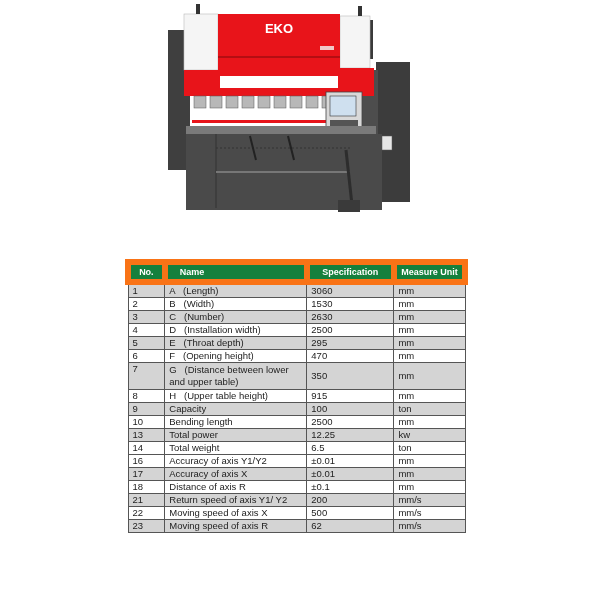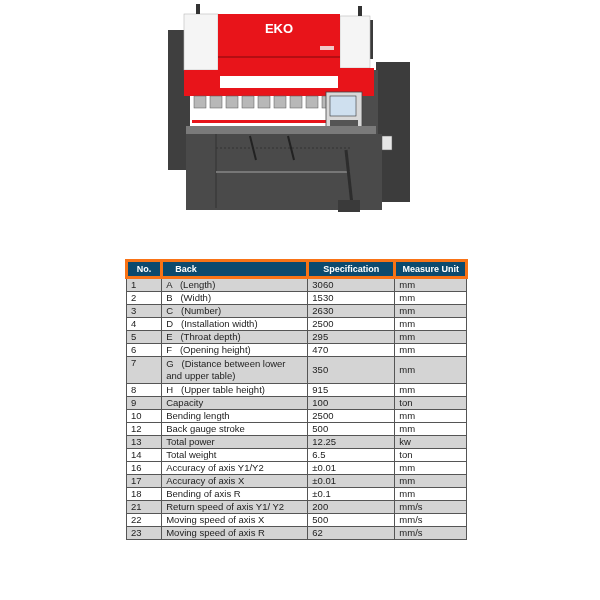--- a/index.html
+++ b/index.html
@@ -1,19 +1,19 @@
 <!DOCTYPE html>
 <html><head>
 <meta charset="utf-8">
 <style>
   html, body { margin:0; padding:0; background:#ffffff; }
   body { width:600px; height:600px; position:relative; overflow:hidden; font-family:"Liberation Sans", sans-serif; }
   .machine { position:absolute; left:160px; top:0; width:260px; height:220px; }
   .spec-table { position:absolute; left:125px; top:259px; width:343px; border-collapse:collapse; font-size:9.5px; color:#222; }
-  .spec-table th { background:#0c4a6e; color:#ffffff; font-weight:bold; height:14px; padding:0 4px; border:3px solid #f97316; font-size:9px; }
+  .spec-table th { background:#15803d; color:#ffffff; font-weight:bold; height:14px; padding:0 4px; border:6px solid #f97316; font-size:9px; }
   .spec-table td { height:12px; padding:0 4px; border:1px solid #555; line-height:12px; }
   .spec-table tr.shade td { background:#d4d4d4; }
   .spec-table tr.plain td { background:#ffffff; }
   .c-no { width:30px; text-align:left; }
   .c-name { width:150px; text-align:left; }
   .c-spec { width:88px; }
   .c-unit { width:75px; text-align:left; }
   th.c-no, th.c-unit, th.c-spec { text-align:center; }
   th.c-name { text-align:left; padding-left:12px; }
   td.multi { line-height:12px; height:26px; white-space:normal; }
@@ -70,21 +70,21 @@
   <line x1="128" y1="136" x2="134" y2="160" stroke="#222" stroke-width="2"></line>
   <path d="M186 150 L192 205" stroke="#2d2d2d" stroke-width="3"></path>
   <rect x="178" y="200" width="22" height="12" fill="#3a3a3a"></rect>
   <rect x="222" y="136" width="10" height="14" fill="#e6e6e6" stroke="#555" stroke-width="0.5"></rect>
 </svg>
 
 <table class="spec-table">
   <thead>
     <tr>
       <th class="c-no">No.</th>
-      <th class="c-name">Back</th>
+      <th class="c-name">Name</th>
       <th class="c-spec">Specification</th>
       <th class="c-unit">Measure Unit</th>
     </tr>
   </thead>
   <tbody>
     <tr class="shade">
       <td class="c-no">1</td>
       <td class="c-name" style="white-space:pre">A   (Length)</td>
       <td class="c-spec">3060</td>
       <td class="c-unit">mm</td>
@@ -136,26 +136,20 @@
       <td class="c-name">Capacity</td>
       <td class="c-spec">100</td>
       <td class="c-unit">ton</td>
     </tr>
     <tr class="plain">
       <td class="c-no">10</td>
       <td class="c-name">Bending length</td>
       <td class="c-spec">2500</td>
       <td class="c-unit">mm</td>
     </tr>
-    <tr class="plain">
-      <td class="c-no">12</td>
-      <td class="c-name">Back gauge stroke</td>
-      <td class="c-spec">500</td>
-      <td class="c-unit">mm</td>
-    </tr>
     <tr class="shade">
       <td class="c-no">13</td>
       <td class="c-name">Total power</td>
       <td class="c-spec">12.25</td>
       <td class="c-unit">kw</td>
     </tr>
     <tr class="plain">
       <td class="c-no">14</td>
       <td class="c-name">Total weight</td>
       <td class="c-spec">6.5</td>
@@ -168,21 +162,21 @@
       <td class="c-unit">mm</td>
     </tr>
     <tr class="shade">
       <td class="c-no">17</td>
       <td class="c-name">Accuracy of axis X</td>
       <td class="c-spec">±0.01</td>
       <td class="c-unit">mm</td>
     </tr>
     <tr class="plain">
       <td class="c-no">18</td>
-      <td class="c-name">Bending of axis R</td>
+      <td class="c-name">Distance of axis R</td>
       <td class="c-spec">±0.1</td>
       <td class="c-unit">mm</td>
     </tr>
     <tr class="shade">
       <td class="c-no">21</td>
       <td class="c-name">Return speed of axis Y1/ Y2</td>
       <td class="c-spec">200</td>
       <td class="c-unit">mm/s</td>
     </tr>
     <tr class="plain">

